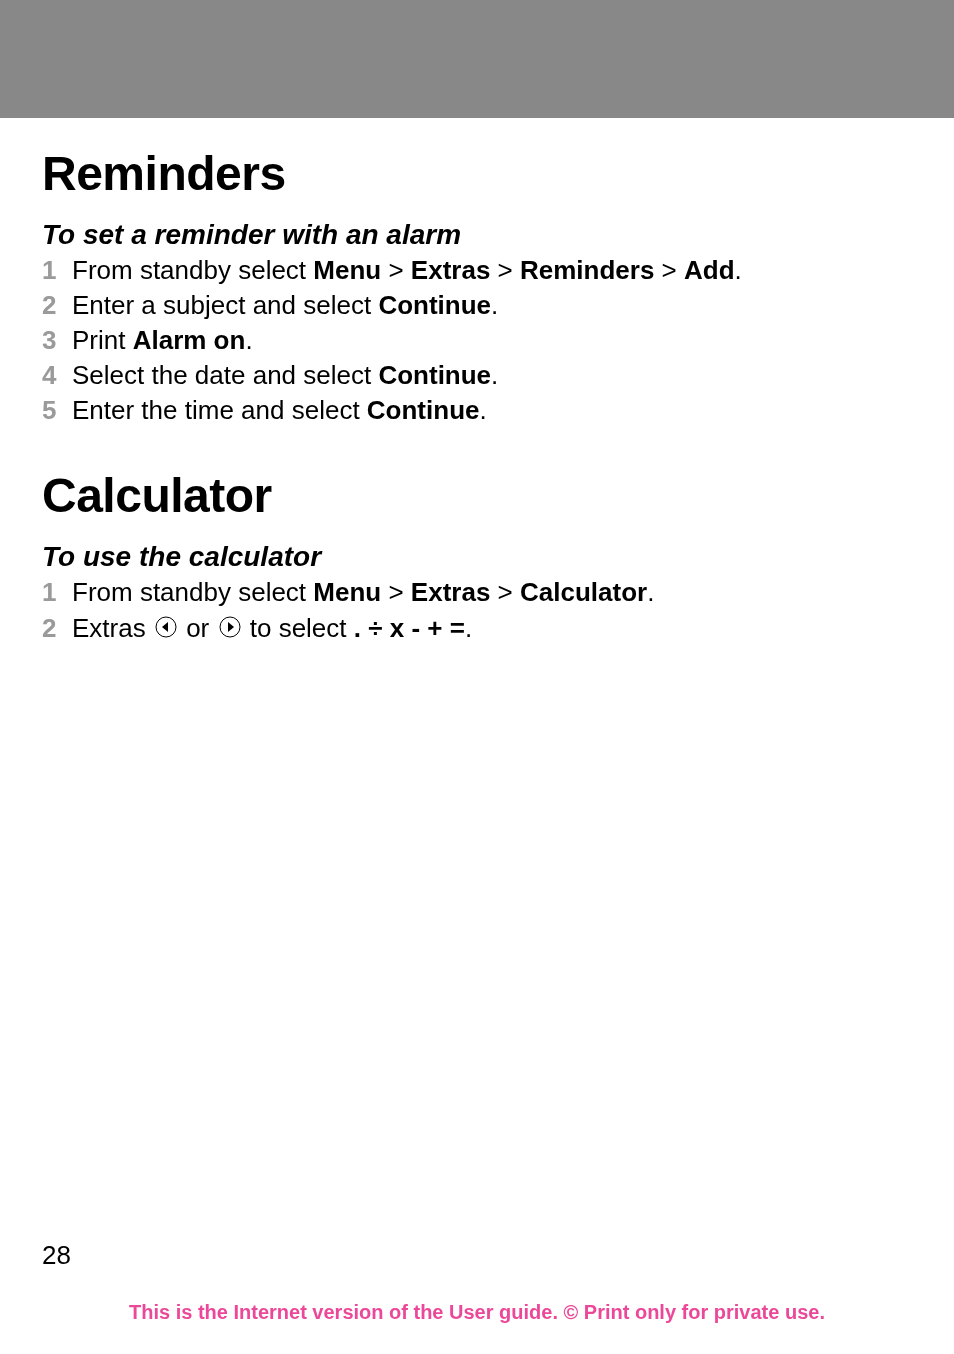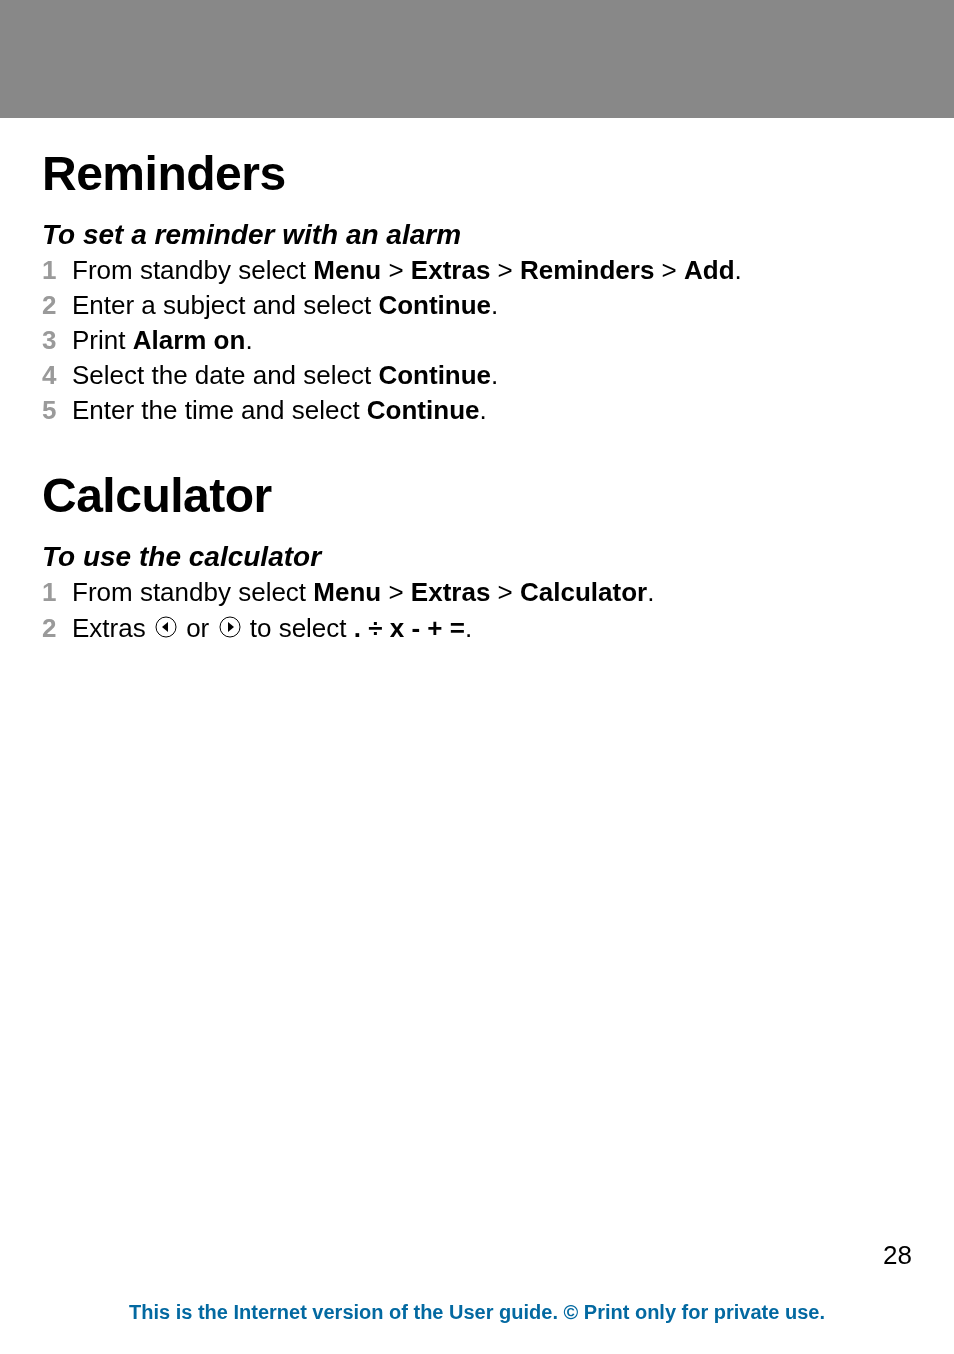--- a/index.html
+++ b/index.html
@@ -62,27 +62,26 @@
     }
     .bold {
       font-weight: bold;
     }
     .nav-icon {
       display: inline-block;
       vertical-align: middle;
       margin: 0 2px;
     }
     .page-number {
-      text-align: right;
       font-size: 26px;
       margin-bottom: 30px;
     }
     .footer-text {
       text-align: center;
-      color: #0369a1;
+      color: #ec4899;
       font-weight: bold;
       font-size: 20px;
     }
     .section-gap {
       height: 6px;
     }
   </style>
 </head>
 <body>
 

